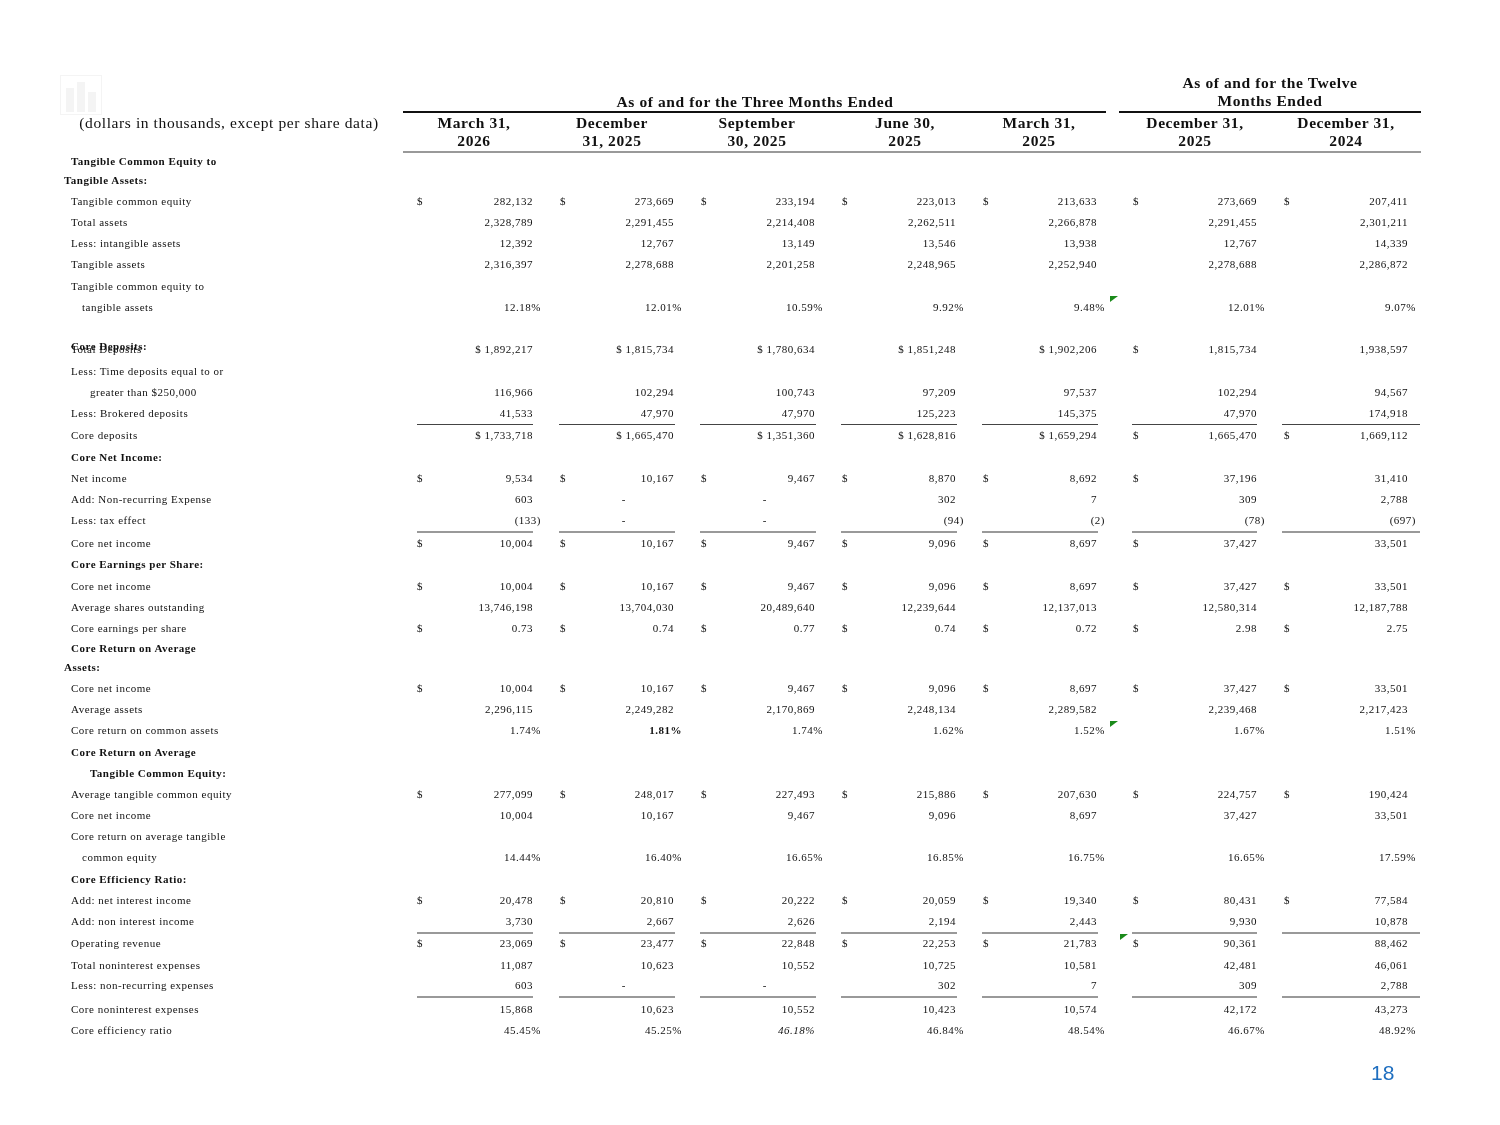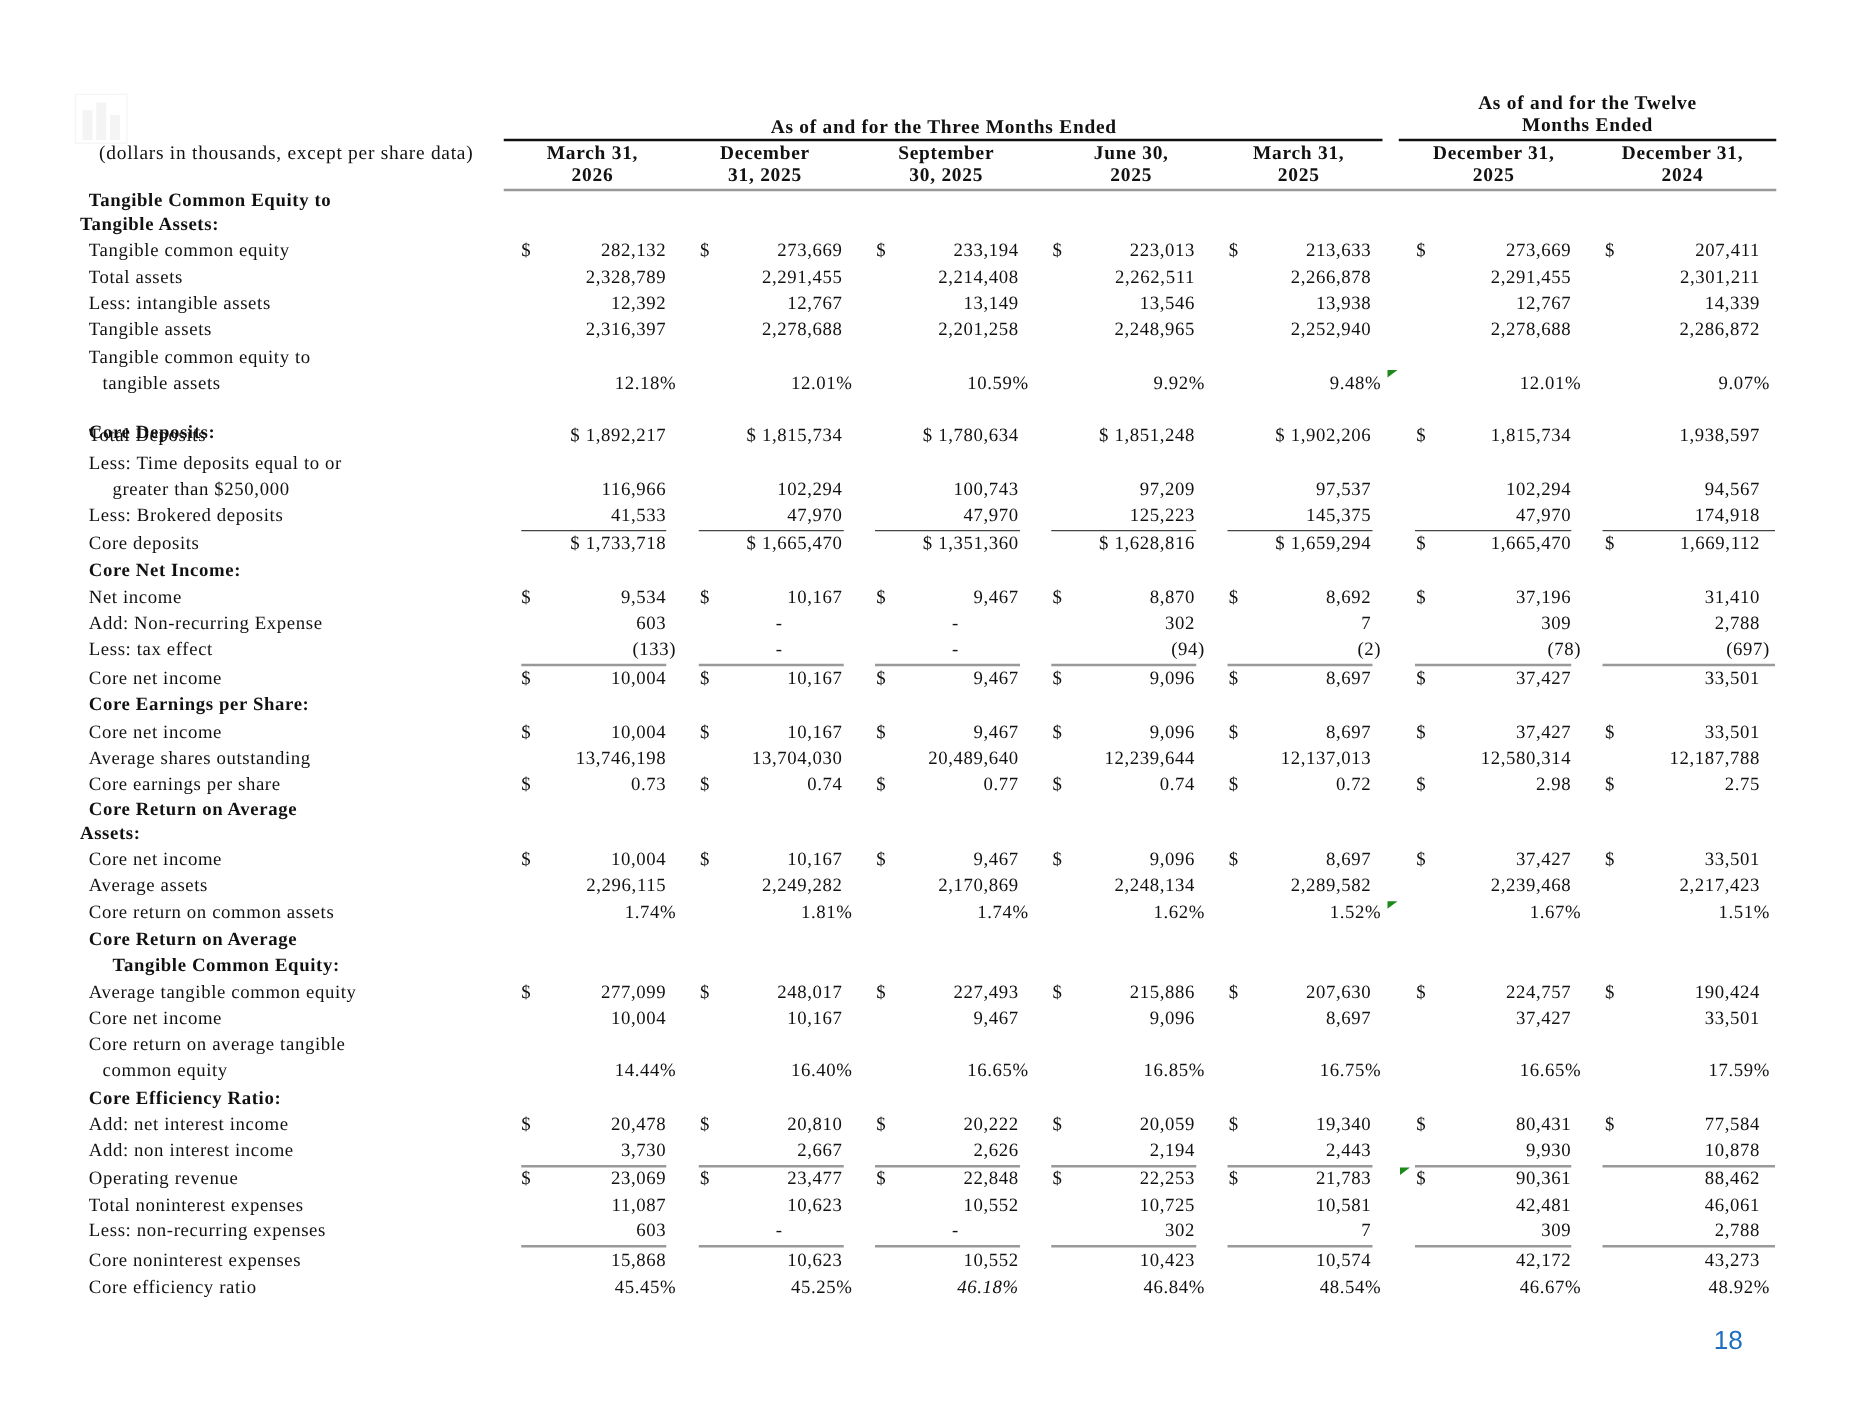--- a/index.html
+++ b/index.html
@@ -4,21 +4,21 @@
 <style>
   html, body { margin:0; padding:0; background:#ffffff; }
   body { width:1500px; height:1125px; position:relative; overflow:hidden;
          font-family:"Liberation Serif", "DejaVu Serif", serif; color:#111; }
   .logo { position:absolute; left:60px; top:75px; width:40px; height:38px; border:1px solid #f4f4f4; }
   .logo i { position:absolute; bottom:2px; width:8px; background:#f4f4f4; }
   .hdr { position:absolute; font-weight:bold; font-size:15.5px; letter-spacing:0.6px; text-align:center; line-height:18px; }
   .rule { position:absolute; height:0; }
   .thick { border-top:2.5px solid #111; }
   .thin { border-top:2px solid #999; }
-  .row { position:absolute; left:0; width:1500px; height:21px; font-size:15px; letter-spacing:0.5px; line-height:21px; }
+  .row { position:absolute; left:0; width:1500px; height:21px; font-size:11px; letter-spacing:0.5px; line-height:21px; }
   .lbl { position:absolute; left:71px; white-space:nowrap; }
   .lbl.bold { font-weight:bold; }
   .lbl.out { left:64px; }
   .lbl.ind { left:82px; }
   .lbl.ind2 { left:90px; }
   .cell { position:absolute; top:0; height:21px; }
   .cur { position:absolute; left:0; }
   .num { position:absolute; right:0; white-space:nowrap; }
   .num.pct, .num.paren { right:-8px; }
   .uline { position:absolute; height:0; border-top:1.5px solid #444; }
@@ -589,21 +589,21 @@
       </div>
       <div class="cell" style="left: 1284px; width: 124px;">
         <span class="num">2,217,423</span>
       </div>
     </div>
     <div class="row" style="top: 720px;">
       <div class="lbl">Core return on common assets</div>
       <div class="cell" style="left: 417px; width: 116px;">
         <span class="num pct">1.74%</span>
       </div>
-      <div class="cell" style="left: 560px; width: 114px;">
+      <div class="cell" style="left: 560px; width: 114px; font-weight: bold;">
         <span class="num pct">1.81%</span>
       </div>
       <div class="cell" style="left: 701px; width: 114px;">
         <span class="num pct">1.74%</span>
       </div>
       <div class="cell" style="left: 842px; width: 114px;">
         <span class="num pct">1.62%</span>
       </div>
       <div class="cell" style="left: 983px; width: 114px;">
         <span class="num pct">1.52%</span>

